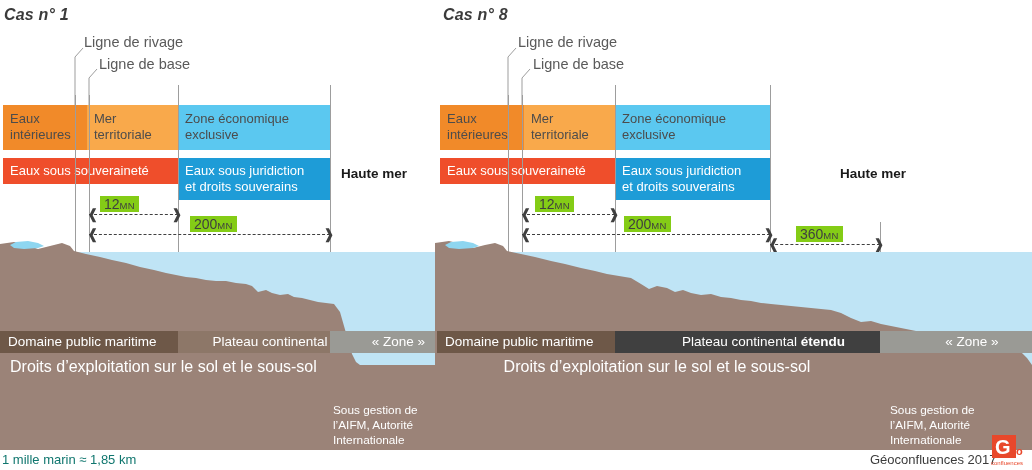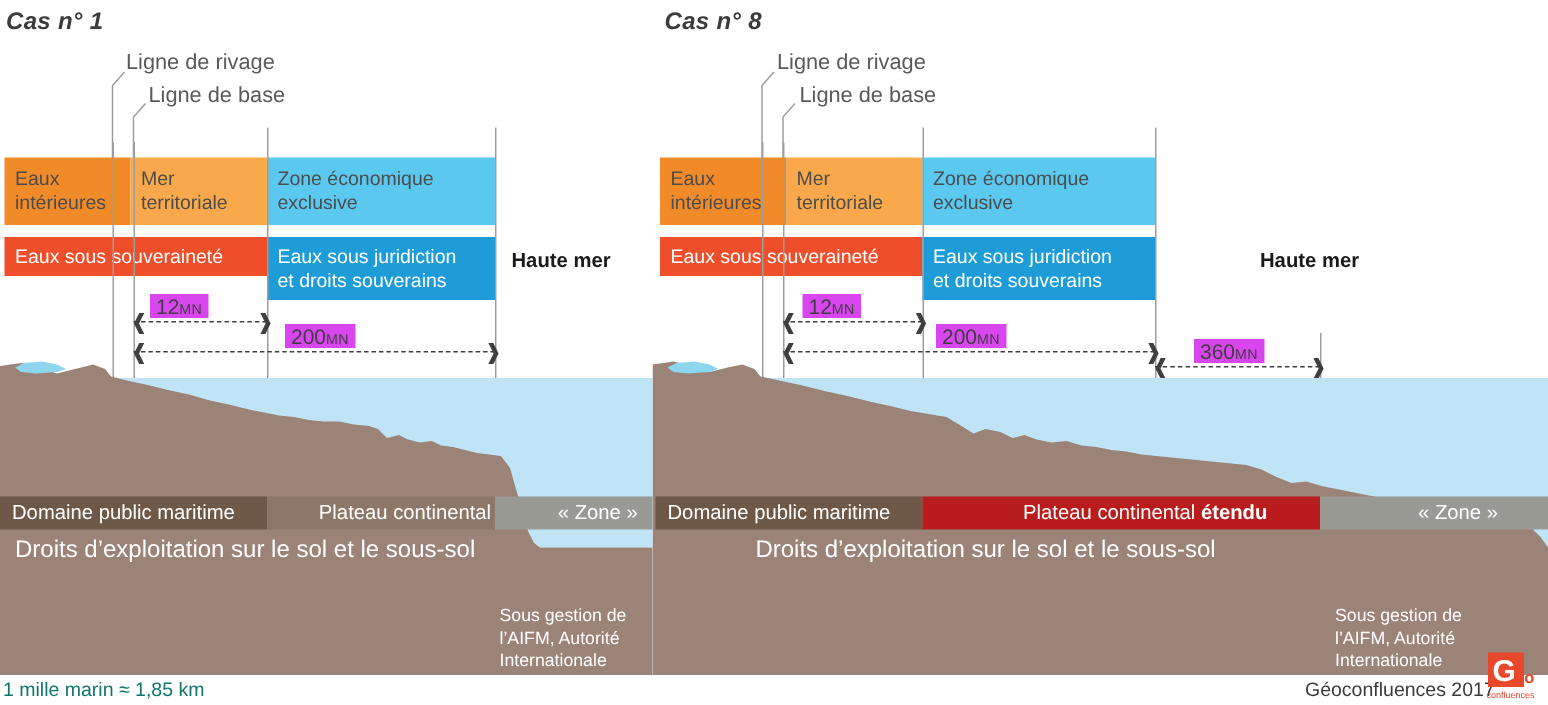--- a/index.html
+++ b/index.html
@@ -77,21 +77,21 @@
     color: #3f3f3f;
     font-size: 14px;
     line-height: 13px;
   }
   .measure .arrow.left { left: -2px; }
   .measure .arrow.right { right: -2px; }
   .measure-label {
     position: absolute;
     font-size: 14px;
     color: #3f3f3f;
-    background: #d946ef;
+    background: #84cc16;
     padding: 0 4px;
     white-space: nowrap;
   }
   .measure-label .unit {
     font-size: 9.5px;
     letter-spacing: 0.2px;
   }
   .seafloor-band {
     position: absolute;
     box-sizing: border-box;
@@ -282,21 +282,21 @@
              L496,94 L506,95 L516,97 L526,99 L536,100 L546,102 L556,104 L566,106
              L576,108 L586,112 L592,118 L597,125 L597,210 L0,210 Z" fill="#9B8378"></path>
   </svg>
 
   <svg style="position:absolute; left:1245px; top:240px; width:0px; height:0px;"></svg>
   <svg style="position:absolute; left:445px; top:240px; width:40px; height:14px;">
     <path d="M0,5 L6,2 L18,1 L28,3 L34,6 L28,8 L14,9 L4,8 Z" fill="#8ED6F0"></path>
   </svg>
 
   <div class="seafloor-band" style="left:437px; top:331px; width:178px; background:#6E5848; padding-left:8px;">Domaine public maritime</div>
-  <div class="seafloor-band center" style="left:615px; top:331px; width:265px; background:#b91c1c;"><span>Plateau continental </span><b>étendu</b></div>
+  <div class="seafloor-band center" style="left:615px; top:331px; width:265px; background:#404040;"><span>Plateau continental </span><b>étendu</b></div>
   <div class="seafloor-band center" style="left:880px; top:331px; width:152px; background:#9A9A95;">« Zone »</div>
 
   <div class="rights-label" style="left:447px; top:358px; width:420px;">Droits d’exploitation sur le sol et le sous-sol</div>
 
   <div class="aifm" style="left:890px; top:383px; width:110px;">Sous gestion de
 l’AIFM, Autorité
 Internationale
 des Fonds Marins</div>
 
   <div class="credit" style="left:870px; top:452px;">Géoconfluences 2017</div>

